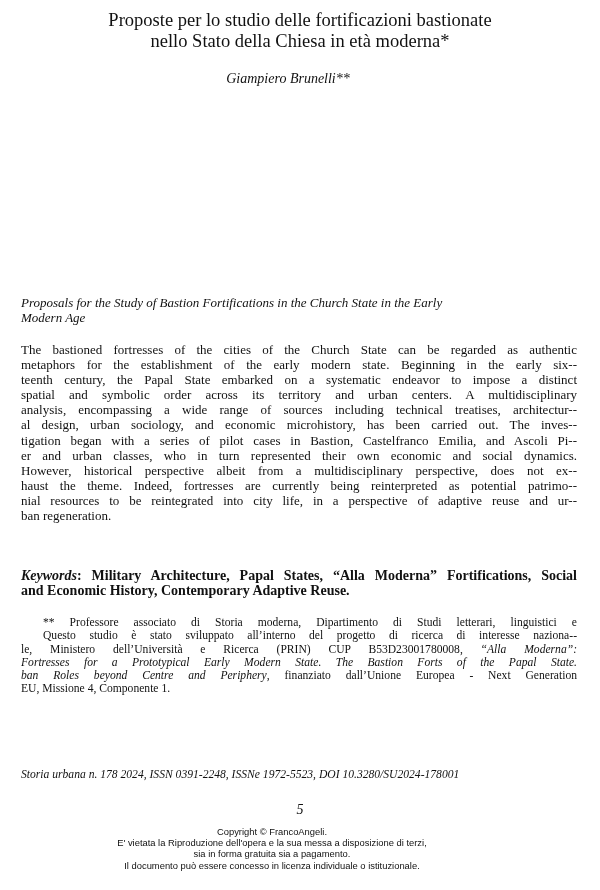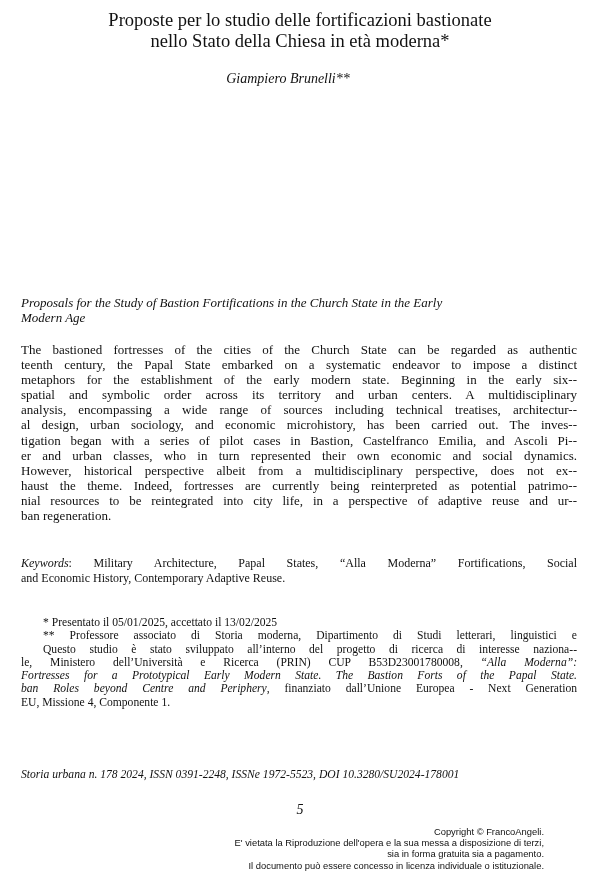--- a/index.html
+++ b/index.html
@@ -3,70 +3,69 @@
   <meta charset="utf-8">
   <style>
     html, body { margin: 0; padding: 0; background: #ffffff; }
     body { width: 600px; height: 890px; position: relative; overflow: hidden; color: #111; font-family: "Liberation Serif", serif; }
     .title { position: absolute; left: 0; width: 600px; top: 10px; text-align: center; font-size: 18.5px; line-height: 21px; }
     .author { position: absolute; left: 0; width: 576px; top: 70px; text-align: center; font-style: italic; font-size: 14px; line-height: 17px; }
     .en-title { position: absolute; left: 21px; width: 556px; top: 295px; font-style: italic; font-size: 13px; line-height: 15px; }
     .abstract { position: absolute; left: 21px; width: 556px; top: 342px; font-size: 13px; line-height: 15.1px; text-align: justify; }
     .abstract .ln { display: block; text-align: justify; text-align-last: justify; white-space: nowrap; }
     .abstract .ln.last { text-align-last: left; }
-    .keywords { position: absolute; left: 21px; width: 556px; top: 556px; font-size: 12px; line-height: 15.1px; }
+    .keywords { position: absolute; left: 21px; width: 556px; top: 568px; font-size: 14px; line-height: 15.1px; font-weight: bold; }
     .keywords .ln { display: block; text-align: justify; text-align-last: justify; white-space: nowrap; }
     .keywords .ln.last { text-align-last: left; }
     .footnotes { position: absolute; left: 21px; width: 556px; top: 616px; font-size: 11.6px; line-height: 13.3px; }
     .footnotes .ln { display: block; white-space: nowrap; text-align: justify; text-align-last: justify; }
     .footnotes .ln.last { text-align-last: left; }
     .footnotes .ind { padding-left: 22px; }
     .citation { position: absolute; left: 21px; width: 556px; top: 768px; font-style: italic; font-size: 11.6px; line-height: 14px; white-space: nowrap; }
     .page-number { position: absolute; left: 0; width: 600px; top: 802px; text-align: center; font-style: italic; font-size: 14px; }
-    .copyright { position: absolute; left: 0; width: 544px; top: 826px; text-align: right; font-family: "Liberation Sans", sans-serif; font-size: 9.4px; line-height: 11.2px; }
+    .copyright { position: absolute; left: 0; width: 544px; top: 826px; text-align: center; font-family: "Liberation Sans", sans-serif; font-size: 9.4px; line-height: 11.2px; }
     .copyright div { display: block; }
     i { font-style: italic; }
   </style>
 </head>
 <body>
 
 <div class="title">
   <div>Proposte per lo studio delle fortificazioni bastionate</div>
   <div>nello Stato della Chiesa in età moderna*</div>
 </div>
 
 <div class="author">Giampiero Brunelli**</div>
 
 <div class="en-title">
   <div>Proposals for the Study of Bastion Fortifications in the Church State in the Early</div>
   <div>Modern Age</div>
 </div>
 
 <div class="abstract">
   <span class="ln">The bastioned fortresses of the cities of the Church State can be regarded as authentic</span>
+  <span class="ln">metaphors for the establishment of the early modern state. Beginning in the early six--</span>
   <span class="ln">teenth century, the Papal State embarked on a systematic endeavor to impose a distinct</span>
-  <span class="ln">metaphors for the establishment of the early modern state. Beginning in the early six--</span>
   <span class="ln">spatial and symbolic order across its territory and urban centers. A multidisciplinary</span>
   <span class="ln">analysis, encompassing a wide range of sources including technical treatises, architectur--</span>
   <span class="ln">al design, urban sociology, and economic microhistory, has been carried out. The inves--</span>
   <span class="ln">tigation began with a series of pilot cases in Bastion, Castelfranco Emilia, and Ascoli Pi--</span>
   <span class="ln">er and urban classes, who in turn represented their own economic and social dynamics.</span>
   <span class="ln">However, historical perspective albeit from a multidisciplinary perspective, does not ex--</span>
   <span class="ln">haust the theme. Indeed, fortresses are currently being reinterpreted as potential patrimo--</span>
   <span class="ln">nial resources to be reintegrated into city life, in a perspective of adaptive reuse and ur--</span>
   <span class="ln last">ban regeneration.</span>
 </div>
 
 <div class="keywords">
   <span class="ln"><i>Keywords</i><span>: Military Architecture, Papal States, “Alla Moderna” Fortifications, Social</span></span>
   <span class="ln last">and Economic History, Contemporary Adaptive Reuse.</span>
 </div>
 
 <div class="footnotes">
-  <span class="ln last ind">* Presentato il 05/01/2025, accettato il 13/02/2025</span>
   <span class="ln ind">** Professore associato di Storia moderna, Dipartimento di Studi letterari, linguistici e</span>
   <span class="ln ind">Questo studio è stato sviluppato all’interno del progetto di ricerca di interesse naziona--</span>
   <span class="ln"><span>le, Ministero dell’Università e Ricerca (PRIN) CUP B53D23001780008, </span><i>“Alla Moderna”:</i></span>
   <span class="ln"><i>Fortresses for a Prototypical Early Modern State. The Bastion Forts of the Papal State.</i></span>
   <span class="ln"><i>ban Roles beyond Centre and Periphery</i><span>, finanziato dall’Unione Europea - Next Generation</span></span>
   <span class="ln last">EU, Missione 4, Componente 1.</span>
 </div>
 
 <div class="citation">Storia urbana n. 178 2024, ISSN 0391-2248, ISSNe 1972-5523, DOI 10.3280/SU2024-178001</div>
 

